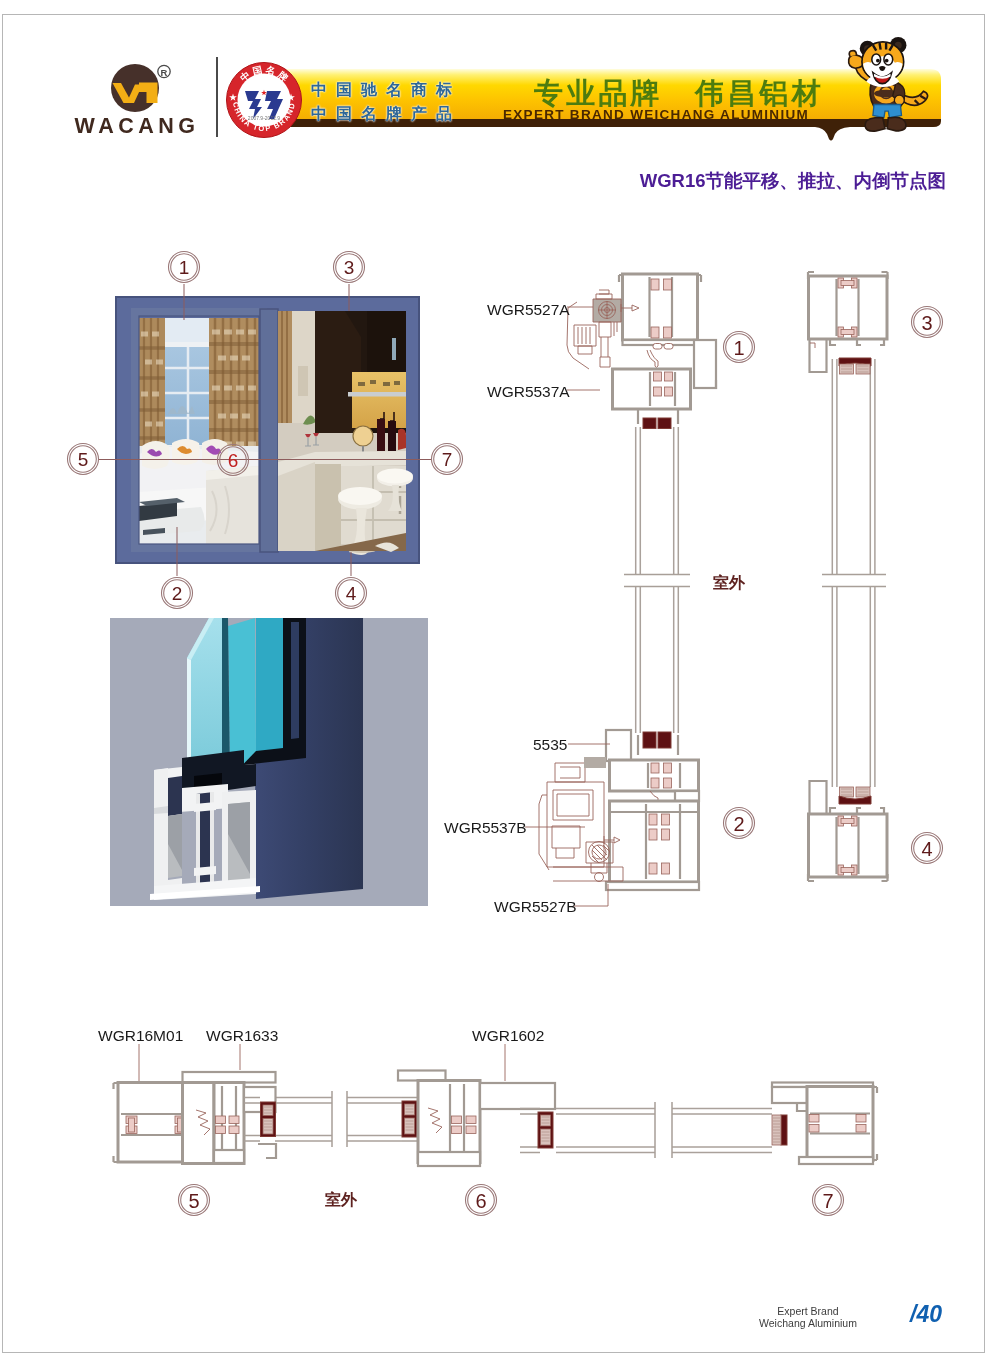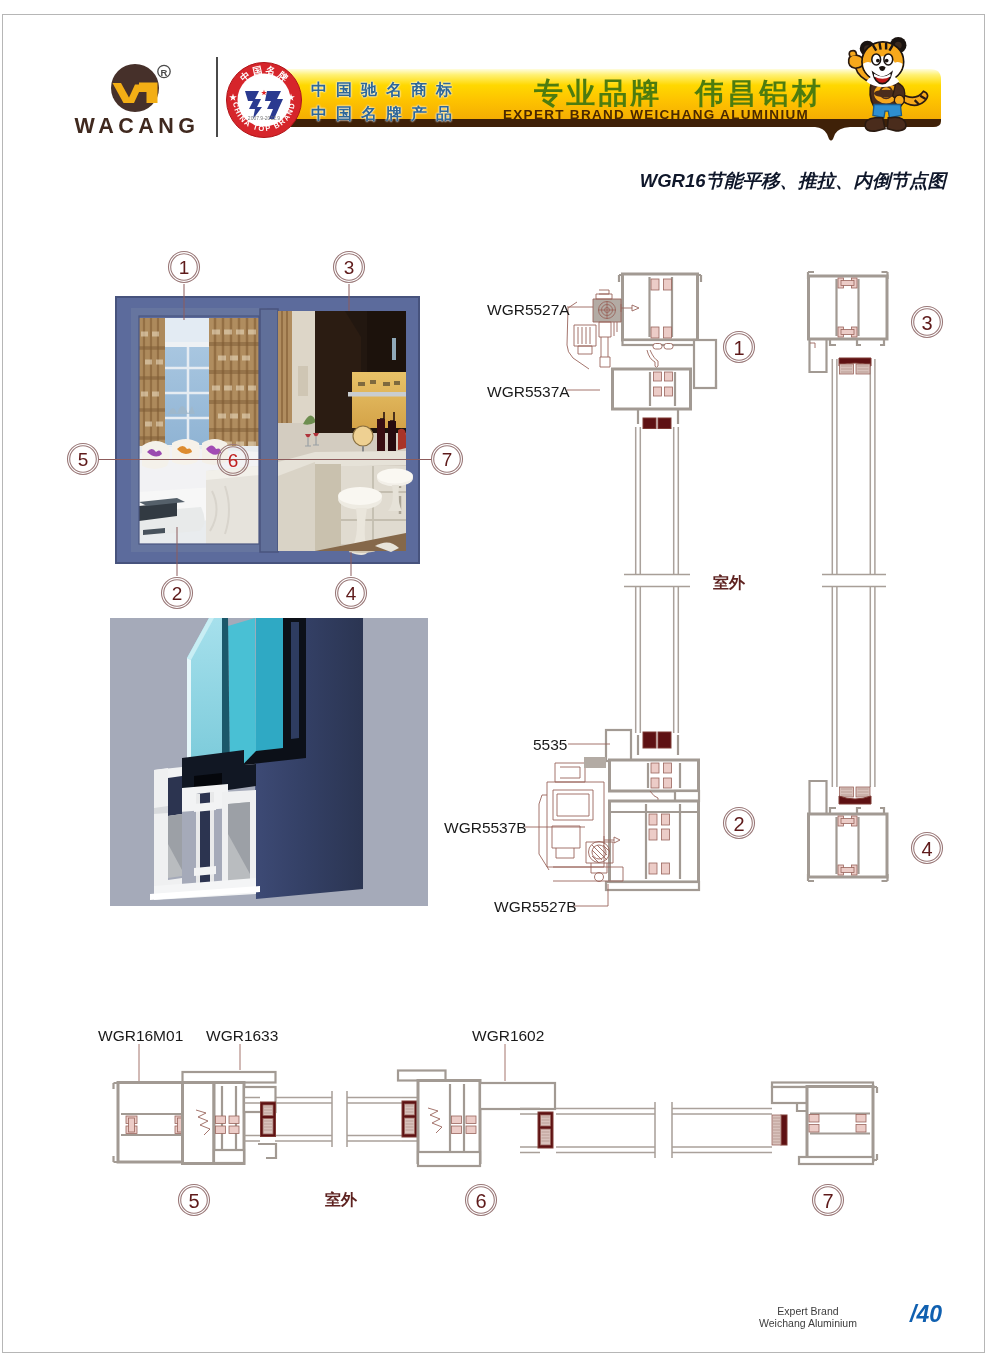--- a/index.html
+++ b/index.html
@@ -122,21 +122,21 @@
     <circle cx="33.5" cy="26" r="1.7" fill="#1a1310"></circle>
       <circle cx="41.5" cy="26" r="1.7" fill="#1a1310"></circle>
 
     <path d="M34.5 32 q3 -2 6 0 q-1 3.5 -3 3.5 q-2 0 -3 -3.5 Z" fill="#1a1310"></path>
 
     <path d="M29 37 q9 8 17 0 q-2 10 -8.5 10 q-6.5 0 -8.5 -10 Z" fill="#c01818" stroke="#1a1310" stroke-width="1.5"></path>
     <path d="M30 38 q8 5 15 0 l0 2.5 q-7 4 -15 0 Z" fill="#ffffff"></path>
   </g>
 </svg>
 
-<div class="abs" style="left:0;top:168px;width:946px;text-align:right;font-size:18.5px;font-weight:bold;color:#0f172a;letter-spacing:0;font-style:italic;">WGR16节能平移、推拉、内倒节点图</div>
+<div class="abs" style="left:0;top:168px;width:946px;text-align:right;font-size:18.5px;font-weight:bold;color:#4c1d95;letter-spacing:0;">WGR16节能平移、推拉、内倒节点图</div>
 
 <svg class="abs" style="left:115px;top:296px;" width="305" height="268" viewBox="0 0 305 268">
   <defs>
     <linearGradient id="sky" x1="0" y1="0" x2="0" y2="1">
       <stop offset="0" stop-color="#a8c6e0"></stop>
         <stop offset="1" stop-color="#90b4d4"></stop>
     </linearGradient>
     <linearGradient id="niche" x1="0" y1="0" x2="0" y2="1">
       <stop offset="0" stop-color="#e8c268"></stop>
         <stop offset="1" stop-color="#d4a348"></stop>

